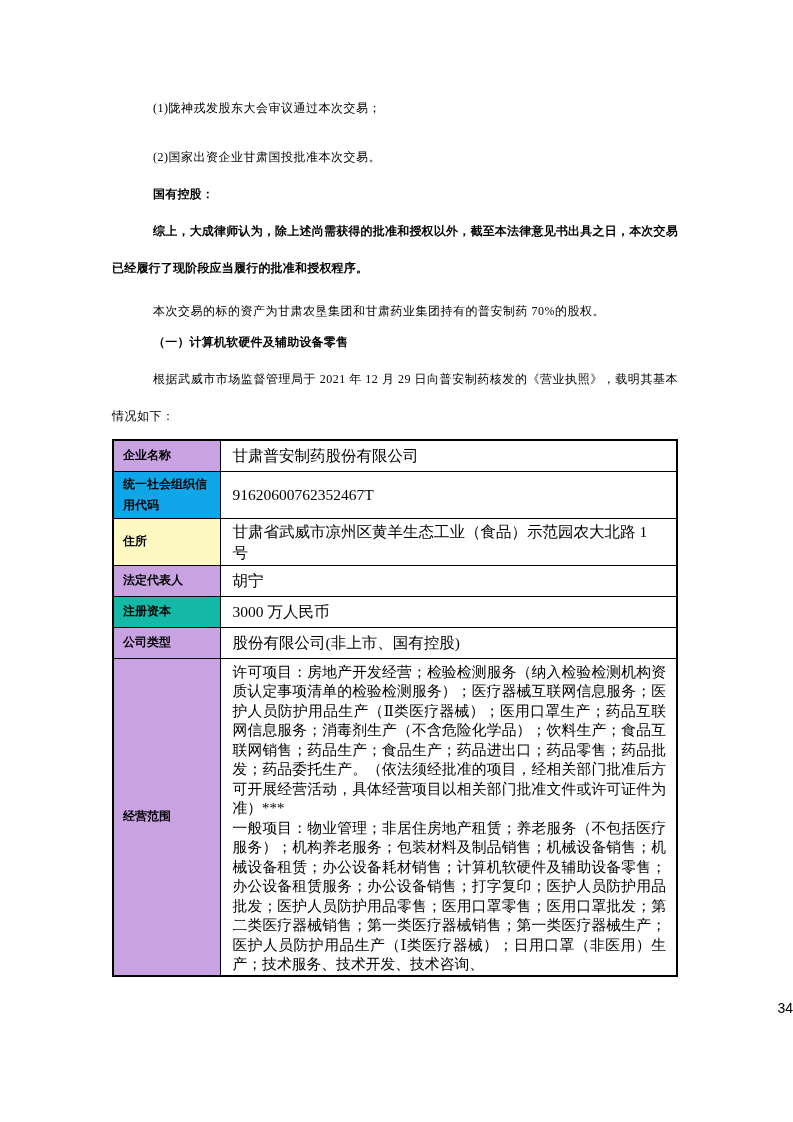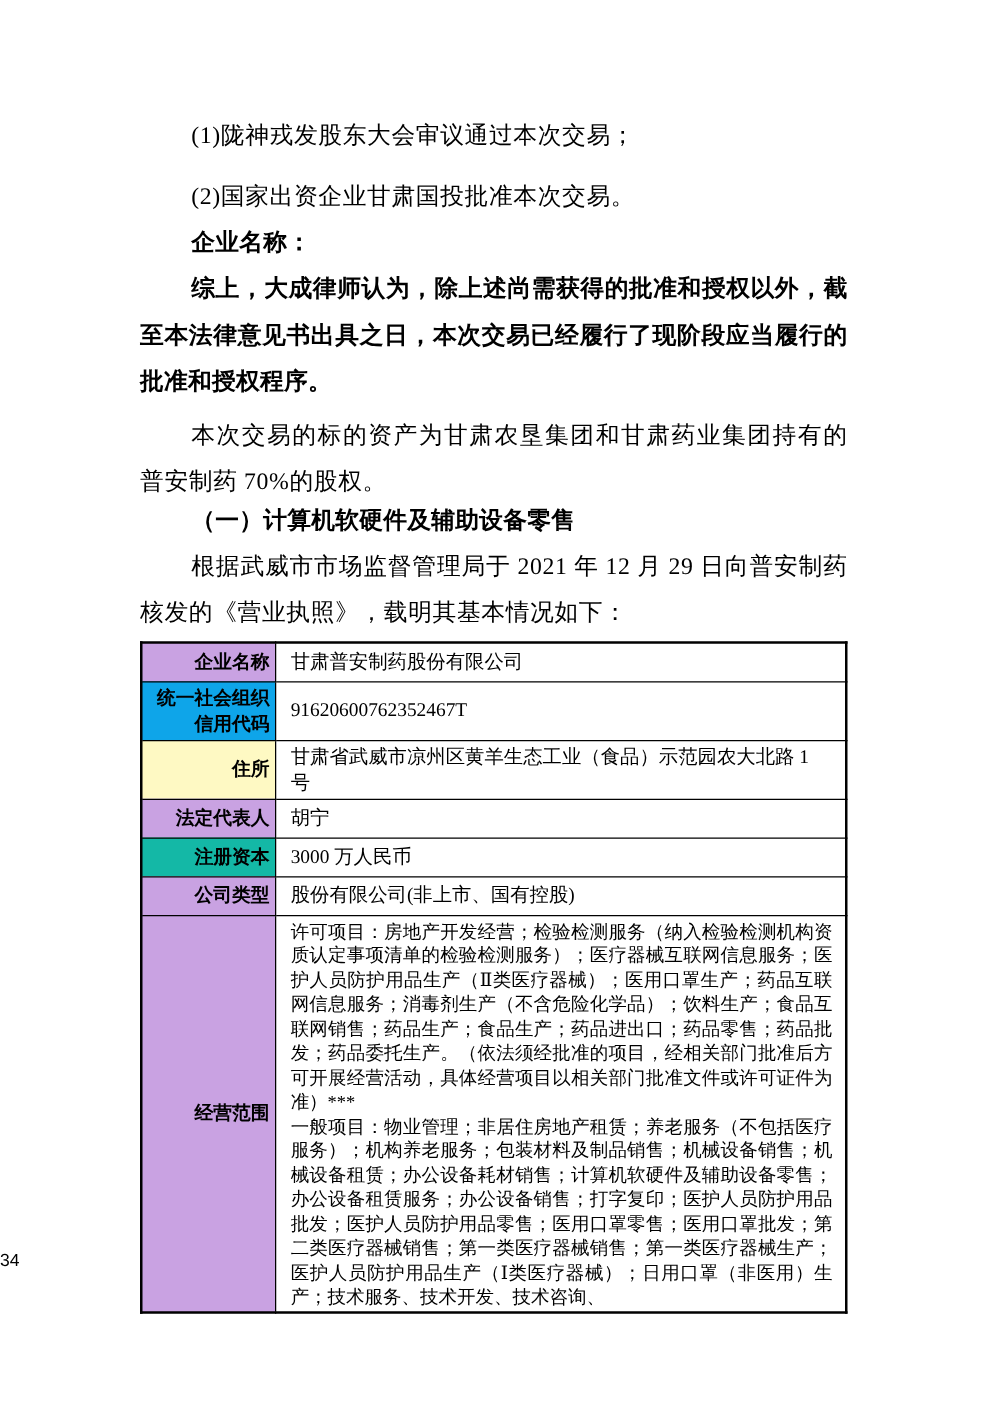--- a/index.html
+++ b/index.html
@@ -14,21 +14,21 @@
   }
   .content {
     position: absolute;
     left: 112px;
     top: 0;
     width: 566px;
     padding-top: 90px;
   }
   .para {
     margin: 0;
-    font-size: 19px;
+    font-size: 12px;
     line-height: 37px;
     text-align: justify;
     letter-spacing: 0.5px;
   }
   .indent2 { text-indent: 41px; }
   .bold-sans {
     font-family: "Liberation Sans", "DejaVu Sans", sans-serif;
     font-weight: bold;
     letter-spacing: 0.2px;
   }
@@ -43,60 +43,59 @@
     table-layout: fixed;
   }
   table.company td {
     border: 1px solid #000000;
     vertical-align: middle;
     word-break: break-all;
   }
   td.lbl {
     font-family: "Liberation Sans", "DejaVu Sans", sans-serif;
     font-weight: bold;
-    font-size: 15px;
+    font-size: 12px;
     line-height: 21px;
     padding: 2px 4px 2px 9px;
-    text-align: right;
   }
   td.val {
     font-size: 15.5px;
     line-height: 21px;
     padding: 2px 10px 2px 12px;
   }
   tr.single { height: 31px; }
   tr.double { height: 42px; }
   .scope-text {
     font-size: 14.8px;
     line-height: 19.5px;
     text-align: justify;
     letter-spacing: 0;
   }
   td.scope-val { padding: 4px 10px 0 12px; }
   .page-number {
     position: absolute;
     top: 1000px;
     left: 0;
     width: 100%;
-    text-align: left;
+    text-align: right;
     font-family: "Liberation Sans", "DejaVu Sans", sans-serif;
     font-size: 14px;
   }
 </style>
 </head>
 <body>
 
 <div class="page">
   <div class="content">
 
     <p class="para indent2 mb12">(1)陇神戎发股东大会审议通过本次交易；</p>
 
     <p class="para indent2">(2)国家出资企业甘肃国投批准本次交易。</p>
 
-    <p class="para indent2 bold-sans">企业名称：</p>
+    <p class="para indent2 bold-sans">国有控股：</p>
 
     <p class="para indent2 bold-sans">综上，大成律师认为，除上述尚需获得的批准和授权以外，截至本法律意见书出具之日，本次交易已经履行了现阶段应当履行的批准和授权程序。</p>
 
 
     <p class="para indent2 mt6">本次交易的标的资产为甘肃农垦集团和甘肃药业集团持有的普安制药 70%的股权。</p>
 
     <p class="para indent2 bold-sans mtneg">（一）计算机软硬件及辅助设备零售</p>
 
     <p class="para indent2">根据武威市市场监督管理局于 2021 年 12 月 29 日向普安制药核发的《营业执照》，载明其基本情况如下：</p>
 

